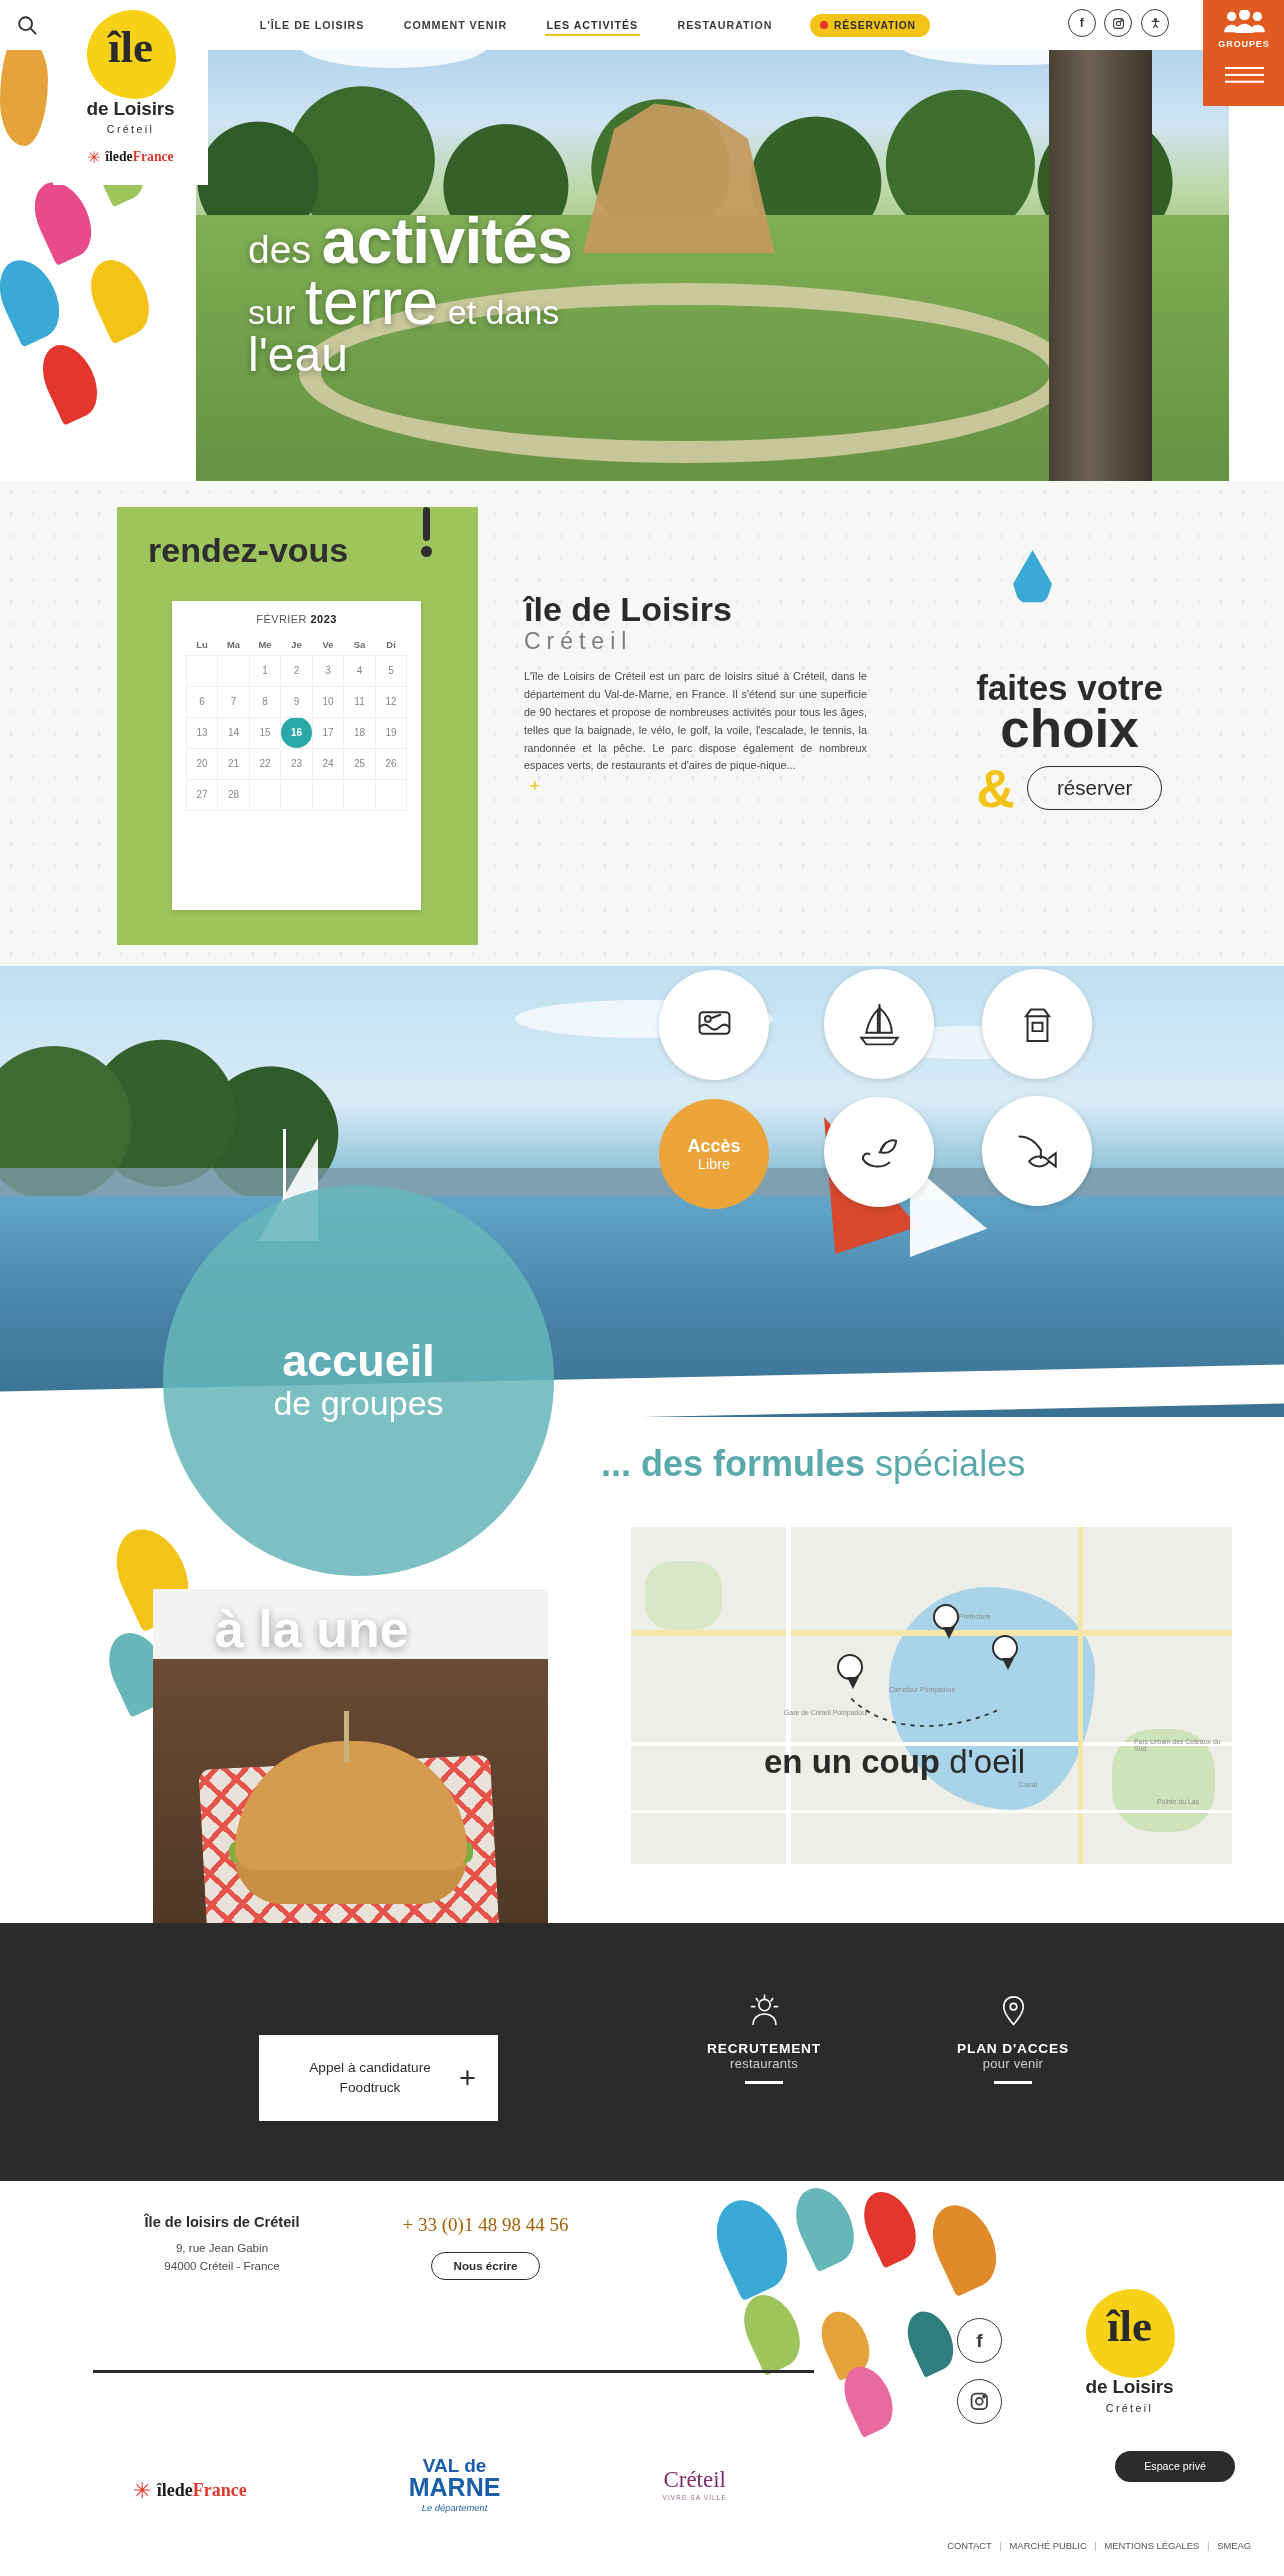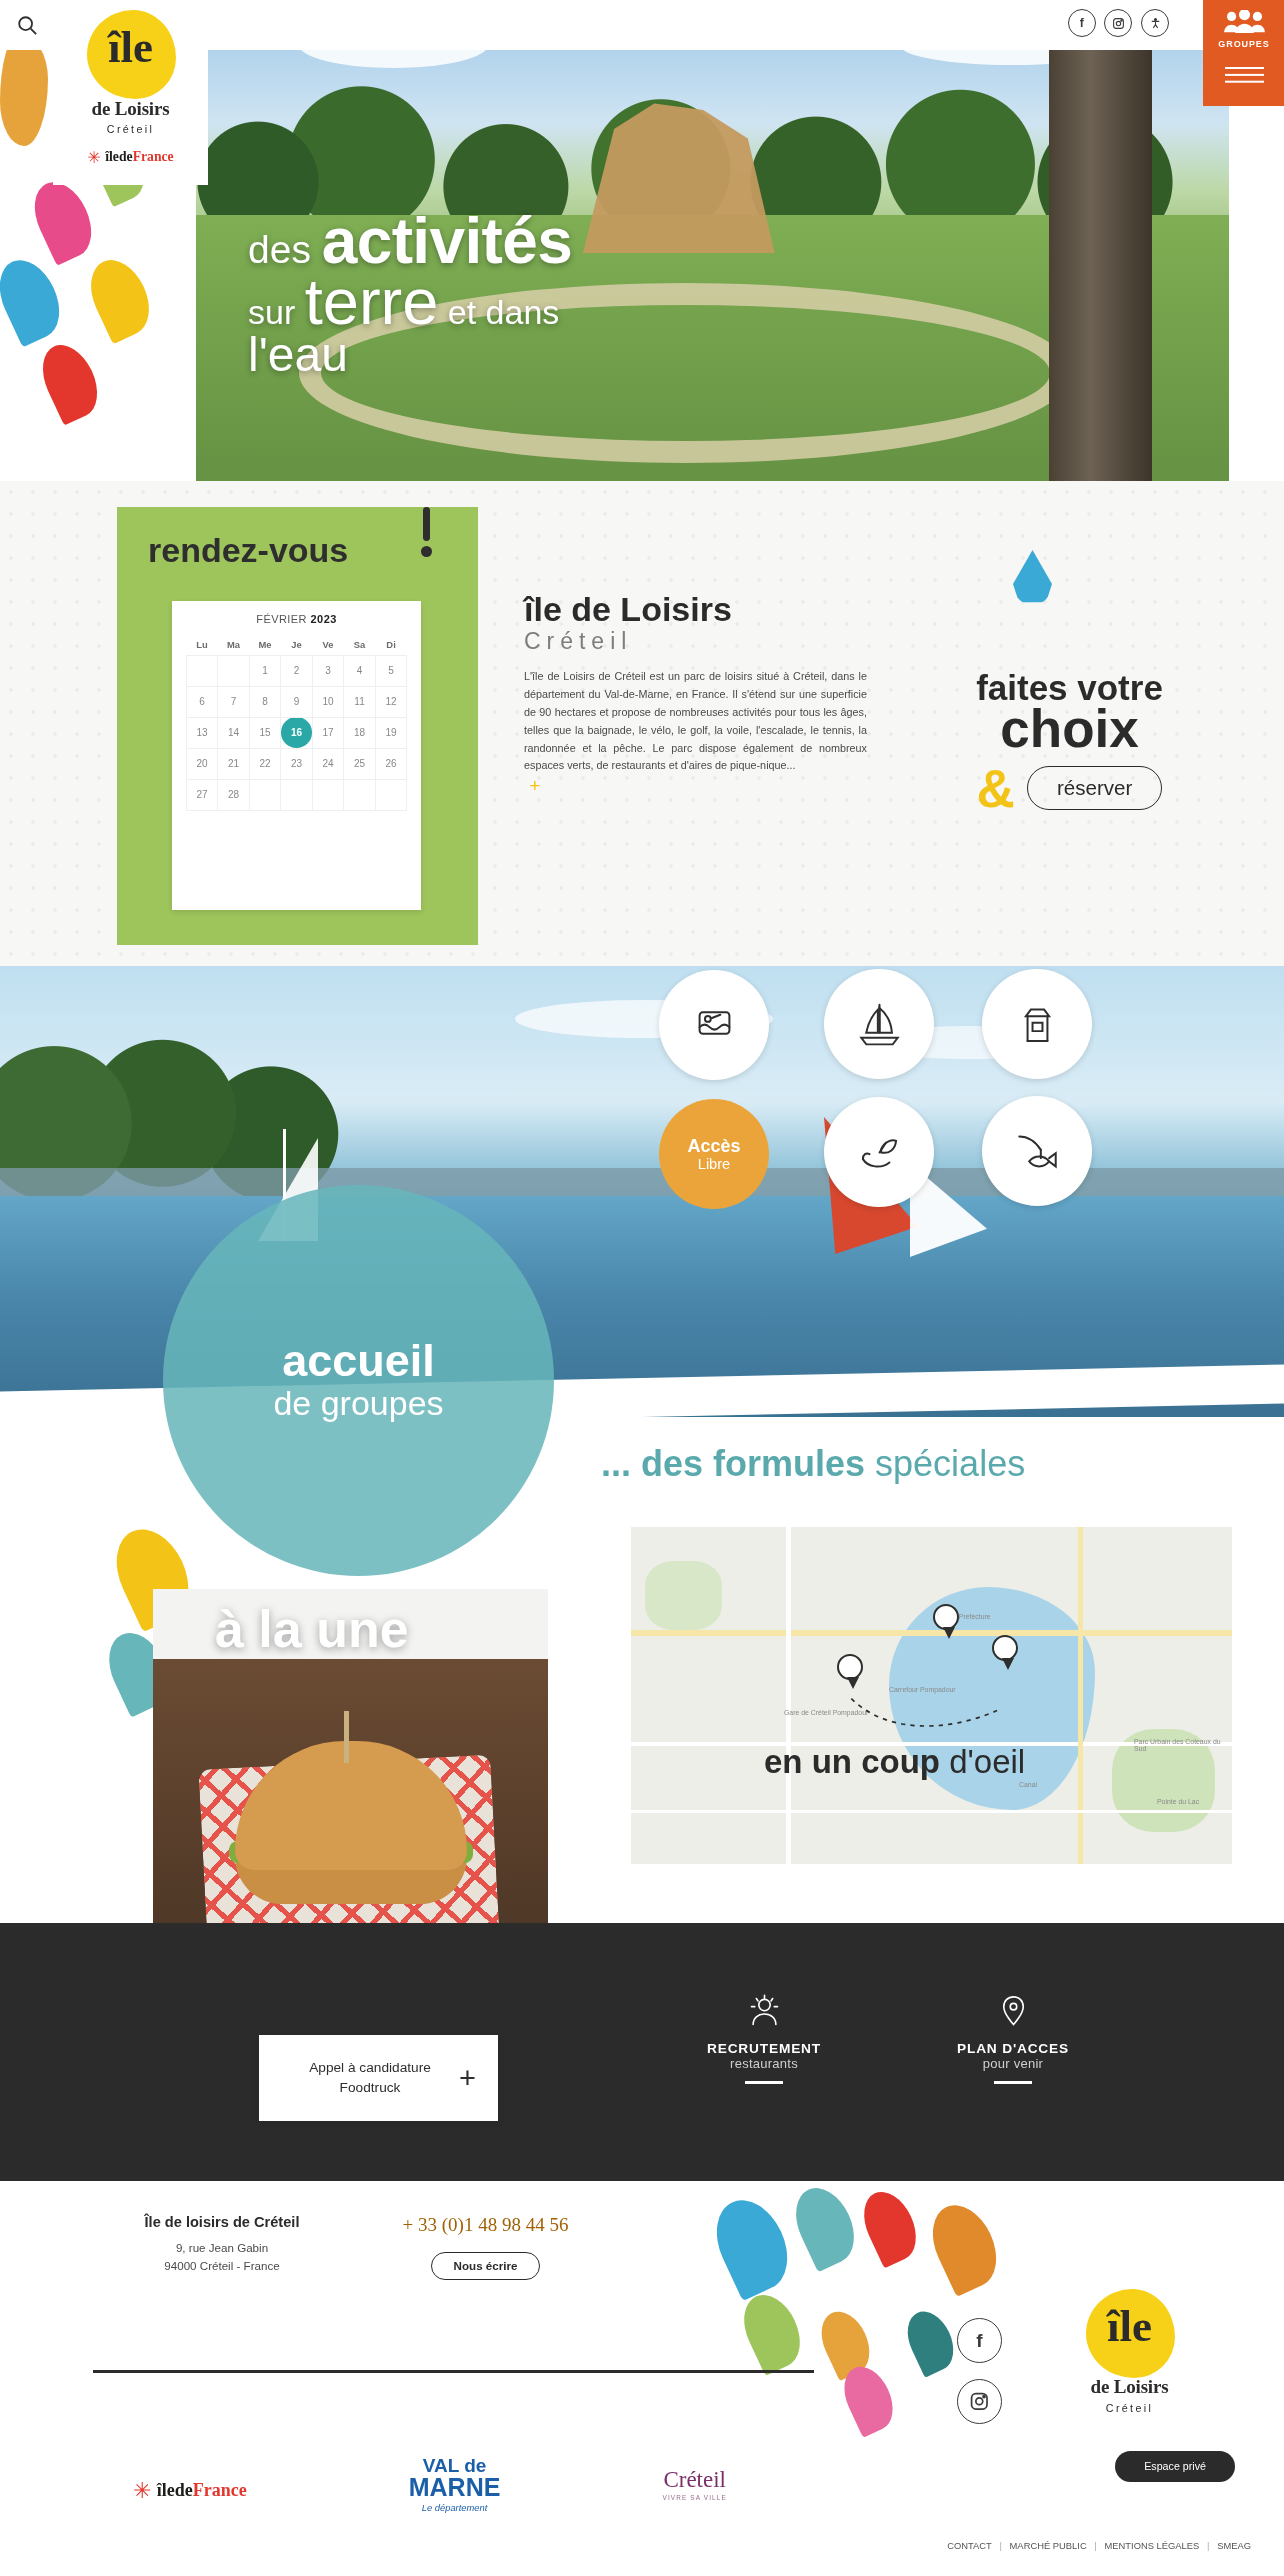--- a/index.html
+++ b/index.html
@@ -49,21 +49,21 @@
   .logo-card{
     position:absolute;left:53px;top:0;width:155px;height:185px;background:#fff;z-index:42;
     display:flex;flex-direction:column;align-items:center;padding-top:5.2px;
   }
   .logo-blob{width:101px;height:101px;position:relative;}
   .logo-blob .yel{
     position:absolute;left:6.9px;top:5.2px;width:89px;height:89px;background:#f7d117;
     border-radius:52% 48% 46% 54%/50% 54% 46% 50%;
   }
   .logo-ile{position:absolute;left:0;top:15.5px;width:101px;text-align:center;font-size:45px;font-weight:700;color:#2b2b2b;font-family:"Liberation Serif",serif;}
-  .logo-sub{font-size:19px;font-weight:700;color:#2b2b2b;margin-top:-8.6px;letter-spacing:-.01em;font-family:Liberation Serif, serif;}
+  .logo-sub{font-size:19px;font-weight:700;color:#2b2b2b;margin-top:-8.6px;letter-spacing:-.01em;}
   .logo-city{font-size:10.7px;color:#2b2b2b;letter-spacing:.22em;margin-top:3.4px;}
   .logo-idf{margin-top:13.7px;display:flex;align-items:center;gap:4.3px;}
   .idf-star{color:#e3372e;font-size:16.3px;line-height:1;}
   .idf-text{font-size:13.7px;font-weight:700;color:#1d1d1b;font-family:"Liberation Serif",serif;}
   .idf-text .red{color:#e3372e;}
 
   
   .hero{position:absolute;left:196px;top:0;width:1033px;height:562px;overflow:hidden;}
   .hero-sky{position:absolute;inset:0;background:linear-gradient(#9ec8e8 0%,#cfe4f2 22%,#bcd8a6 34%,#7fa855 55%,#6e9a48 100%);}
   .cloud{position:absolute;background:#fff;border-radius:50%;opacity:.85;}
@@ -290,20 +290,30 @@
     </div>
 
   <div class="topbar">
     <div class="search-icon">
       <svg viewBox="0 0 24 24" width="22" height="22" fill="none" stroke="#2e2e2e" stroke-width="2">
         <circle cx="10.5" cy="10.5" r="7"></circle>
           <line x1="16" y1="16" x2="22" y2="22"></line>
       </svg>
     </div>
 
+    <nav class="nav">
+      <a href="#">L'ÎLE DE LOISIRS</a>
+      <a href="#">COMMENT VENIR</a>
+      <a href="#" class="active">LES ACTIVITÉS</a>
+      <a href="#">RESTAURATION</a>
+      <span class="reserv-btn">
+        <span class="dot"></span>
+        <span>RÉSERVATION</span>
+      </span>
+    </nav>
 
     <div class="social-top">
       <div class="circ-ico">
           <b>f</b>
         </div>
       <div class="circ-ico">
         <svg viewBox="0 0 24 24" width="13" height="13" fill="none" stroke="#3b3b3b" stroke-width="2">
           <rect x="3" y="3" width="18" height="18" rx="5"></rect>
             <circle cx="12" cy="12" r="4"></circle>
             <circle cx="17.5" cy="6.5" r="1.2" fill="#3b3b3b"></circle>

